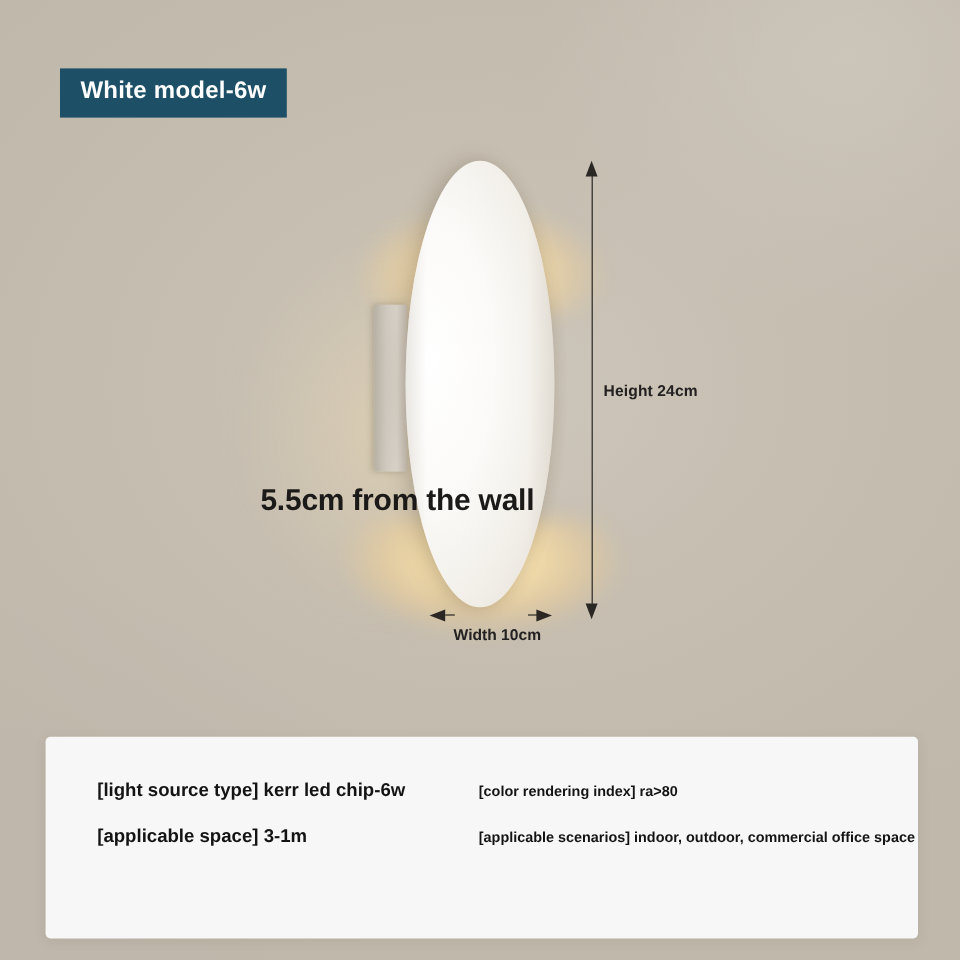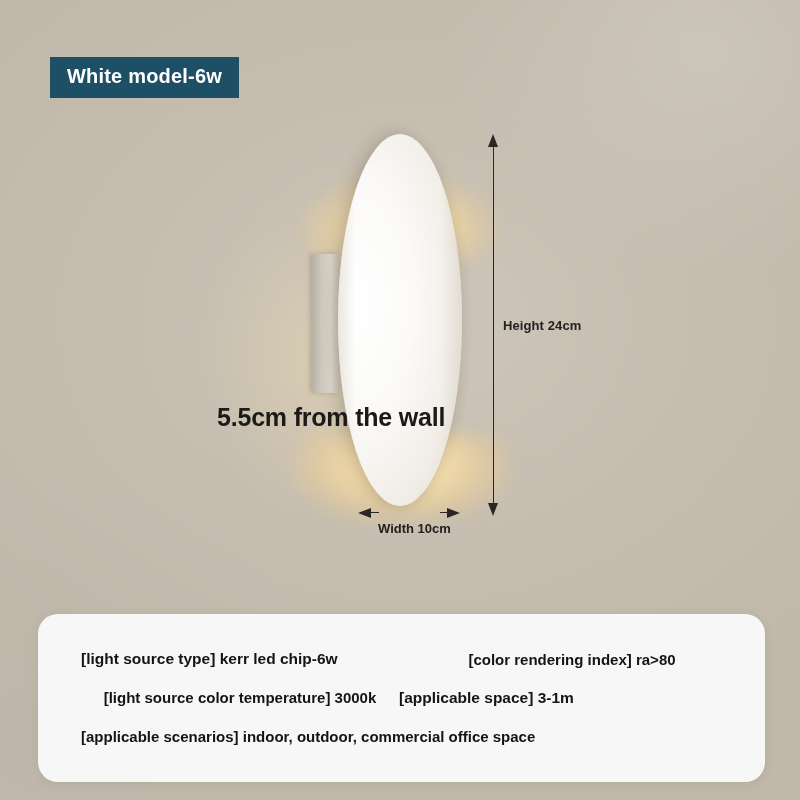--- a/index.html
+++ b/index.html
@@ -287,40 +287,40 @@
   }
 
   
   .spec-card {
     position: absolute;
     left: 38px;
     top: 614px;
     width: 727px;
     height: 168px;
     background: #f8f7f7;
-    border-radius: 20px;
+    border-radius: 4px;
     box-sizing: border-box;
     padding: 26px 0 0 0;
     box-shadow: 0 2px 10px rgba(90,80,65,0.10);
   }
   .spec-grid {
     display: grid;
     grid-template-columns: 318px 1fr;
     grid-template-rows: repeat(3, 1fr);
     height: 116px;
     padding-left: 43px;
     padding-right: 20px;
     align-items: center;
   }
   .spec-cell {
     color: #141414;
     white-space: nowrap;
   }
   .spec-lg { font-size: 15.5px; font-weight: bold; }
-  .spec-sm { font-size: 15px; font-weight: bold; text-align: center; }
+  .spec-sm { font-size: 12px; font-weight: bold; }
 </style>
 </head>
 <body>
 
 <div id="scene">
 
   <div class="wall-base"></div>
   <div class="wall-tint-tr"></div>
   <div class="wall-tint-bl"></div>
 
@@ -352,20 +352,19 @@
 
   <div class="wall-distance">5.5cm from the wall</div>
 
   <div class="badge">White model-6w</div>
 
   <div class="spec-card">
     <div class="spec-grid">
       <div class="spec-cell spec-lg">[light source type] kerr led chip-6w</div>
       <div class="spec-cell spec-sm">[color rendering index] ra&gt;80</div>
 
-      <div class="spec-cell spec-sm">[light source color temperature] 3000k</div>
       <div class="spec-cell spec-lg">[applicable space] 3-1m</div>
 
       <div class="spec-cell spec-sm">[applicable scenarios] indoor, outdoor, commercial office space</div>
     </div>
   </div>
 
 </div>
 
 </body></html>

